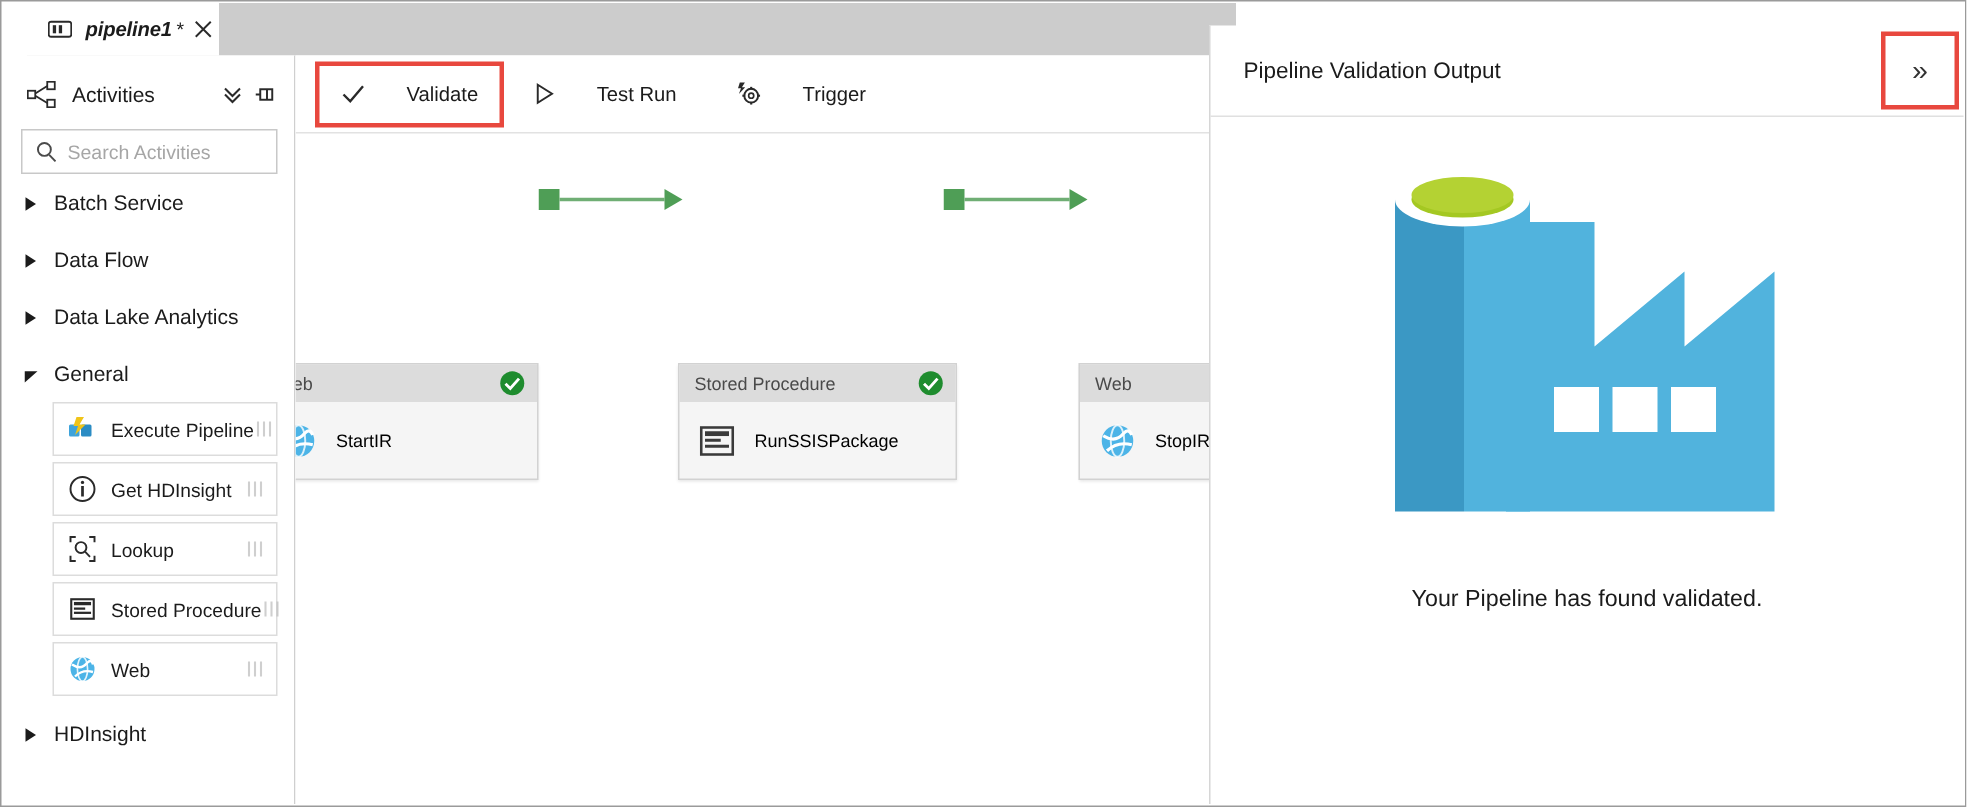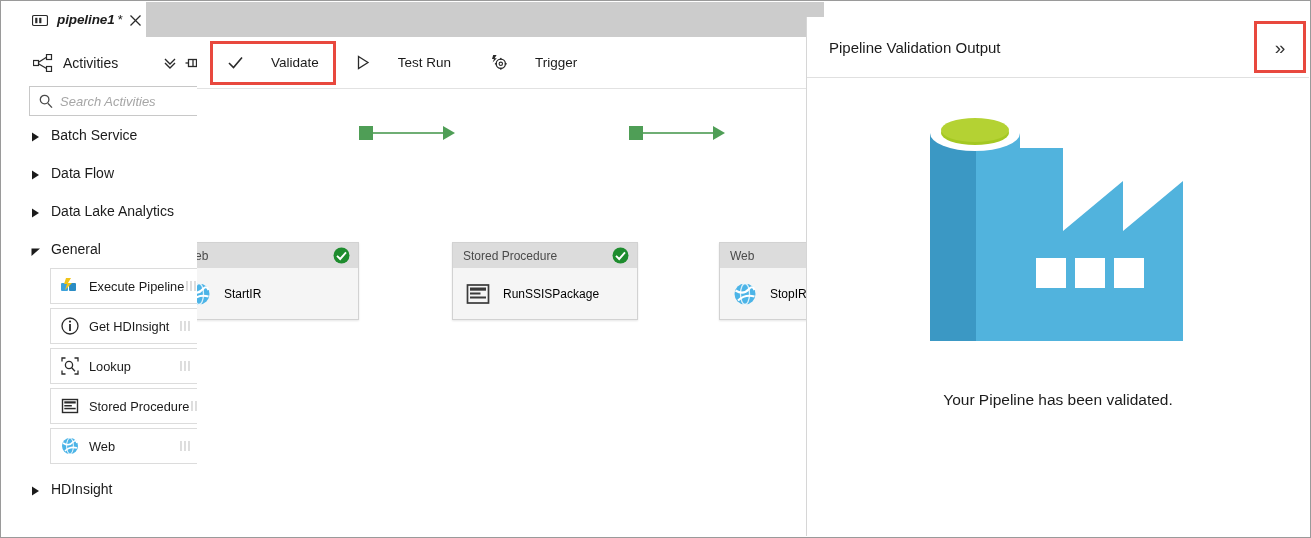--- a/index.html
+++ b/index.html
@@ -59,21 +59,21 @@
   }
   .tab-close {
     margin-left: 6px;
     width: 13px; height: 13px;
     flex: 0 0 auto;
   }
 
   
   .left-pane {
     position: absolute;
-    left: 16px; top: 36px;
+    left: 1px; top: 36px;
     width: 195px;
     bottom: 1px;
     background: #ffffff;
     border-right: 1px solid #cfcfcf;
     box-sizing: border-box;
     overflow: hidden;
   }
   .act-header {
     display: flex;
     align-items: center;
@@ -103,21 +103,20 @@
   .search-box .mag { width: 16px; height: 16px; margin: 0 6px 0 8px; flex: 0 0 auto; }
   .search-box input {
     border: none;
     outline: none;
     font-family: "Liberation Sans", sans-serif;
     font-size: 13px;
     color: #333;
     width: 135px;
     background: transparent;
     padding: 0;
-    font-style: italic;
   }
   .search-box input::placeholder { color: #a6a6a6; }
 
   .cat-row {
     display: flex;
     align-items: center;
     height: 38px;
     padding-left: 14px;
     cursor: default;
   }
@@ -622,19 +621,19 @@
 
         <ellipse cx="45" cy="30" rx="34" ry="12" fill="#a4c822"></ellipse>
         <ellipse cx="45" cy="27" rx="34" ry="12" fill="#b4d233"></ellipse>
 
         <rect x="106" y="155" width="30" height="30" fill="#ffffff"></rect>
         <rect x="145" y="155" width="30" height="30" fill="#ffffff"></rect>
         <rect x="184" y="155" width="30" height="30" fill="#ffffff"></rect>
       </svg>
 
       <div class="msg">
-        <div>Your Pipeline has been validated.</div>
+        <div>Your Pipeline has found validated.</div>
       </div>
 
     </div>
   </div>
 
 </div>
 
 </body></html>

